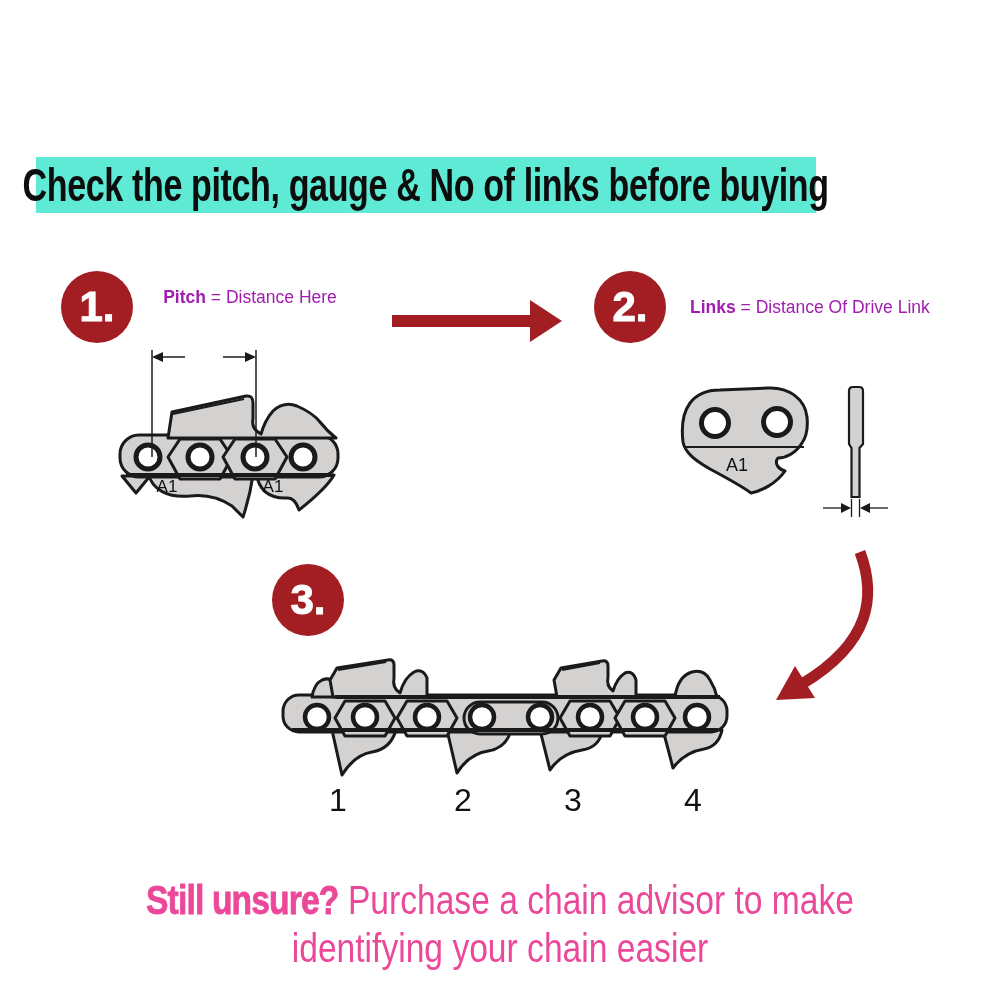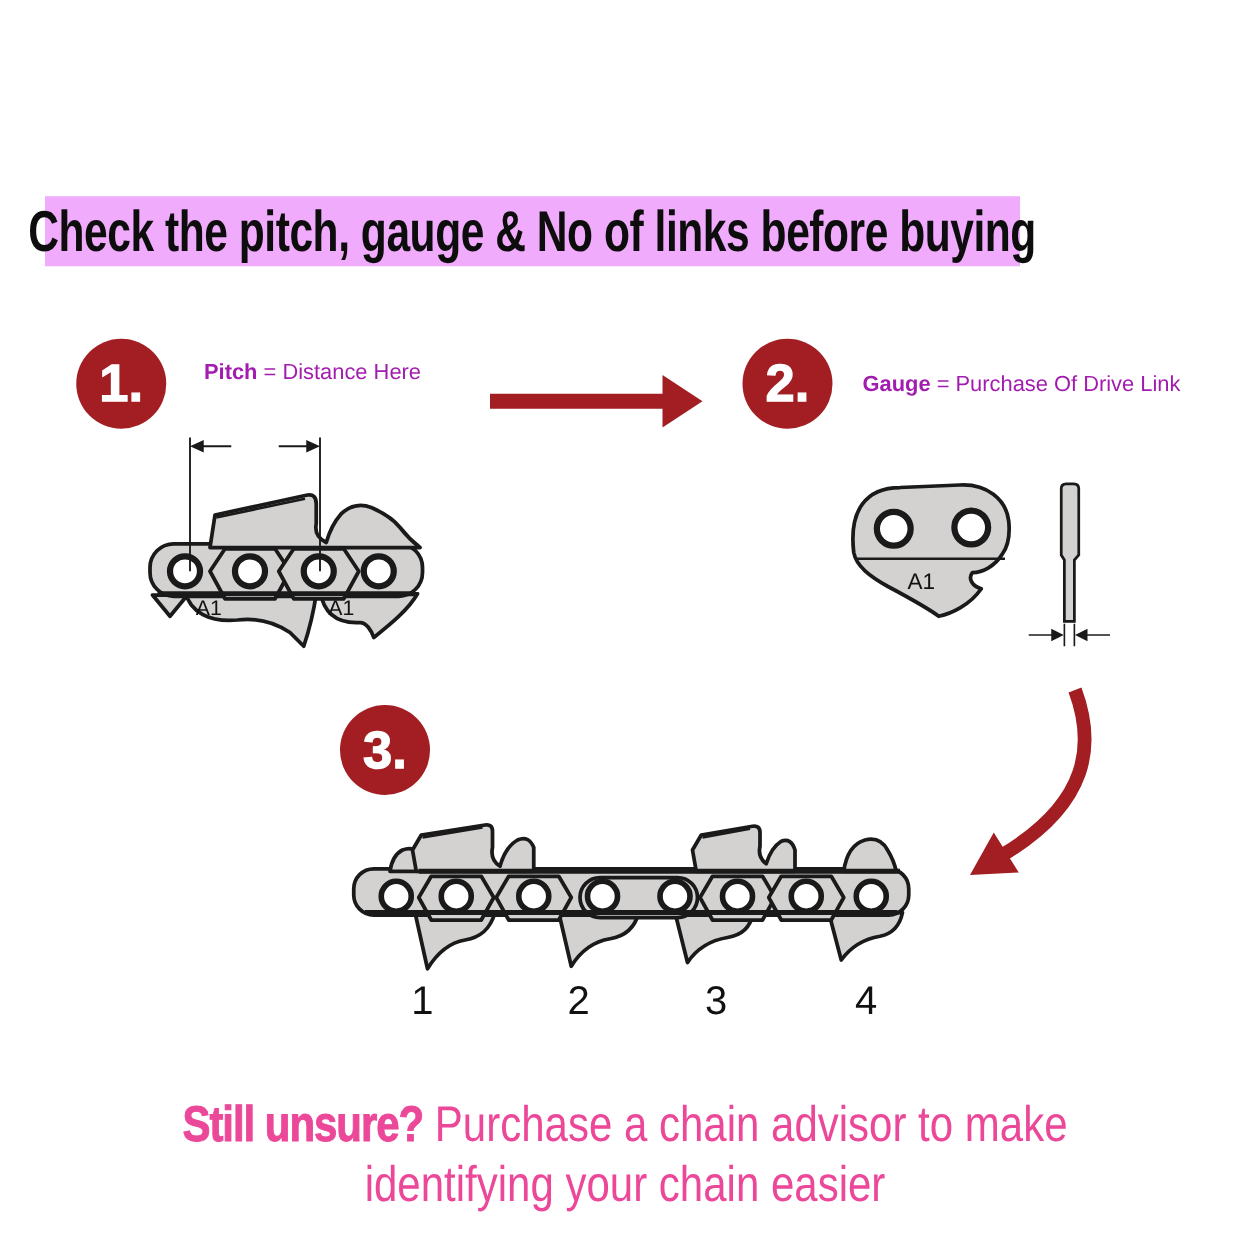--- a/index.html
+++ b/index.html
@@ -12,21 +12,21 @@
   #brand{position:absolute;left:116px;top:30px;font-size:60px;font-weight:700;font-style:italic;
          letter-spacing:2px;white-space:nowrap;color:#141414;
          transform:scaleX(0.88);transform-origin:left top;-webkit-text-stroke:1.5px currentColor;}
   #brand .red{color:#A5201F;-webkit-text-stroke:1.5px #A5201F;}
   #brand .reg{font-size:22px;font-weight:700;-webkit-text-stroke:0.5px currentColor;
               vertical-align:34px;font-style:normal;letter-spacing:0;}
   #tagline{position:absolute;left:150px;top:88px;font-family:"DejaVu Sans Mono",monospace;
            font-size:17px;letter-spacing:0.8px;color:#3C3C3C;white-space:nowrap;}
 
   
-  #banner{position:absolute;left:36px;top:157px;width:780px;height:56px;background:#f0abfc;
+  #banner{position:absolute;left:36px;top:157px;width:780px;height:56px;background:#5eead4;
           display:flex;align-items:center;justify-content:center;}
   #banner span{display:block;font-size:46px;font-weight:700;letter-spacing:-0.5px;color:#0D0D0D;
                white-space:nowrap;transform:scaleX(0.74);transform-origin:center;}
 
   
   .badge{position:absolute;width:72px;height:72px;border-radius:50%;background:#A21E22;color:#fff;
          display:flex;align-items:center;justify-content:center;font-size:42px;font-weight:700;
          -webkit-text-stroke:1px #fff;}
   #badge1{left:61px;top:271px;}
   #badge2{left:594px;top:271px;}
@@ -60,21 +60,21 @@
   </div>
 
   <div class="badge" id="badge1">1.</div>
   <div class="badge" id="badge2">2.</div>
   <div class="badge" id="badge3">3.</div>
 
   <div class="desc" id="desc1">
     <b>Pitch</b><span> = Distance Here</span>
   </div>
   <div class="desc" id="desc2">
-    <b>Gauge</b><span> = Purchase Of Drive Link</span>
+    <b>Links</b><span> = Distance Of Drive Link</span>
   </div>
 
   <svg class="abs" style="left:388px;top:296px;" width="180" height="50" viewBox="0 0 180 50">
     <rect x="4" y="19" width="140" height="12" fill="#A21E22"></rect>
     <polygon points="142,4 142,46 174,25" fill="#A21E22"></polygon>
   </svg>
 
   <svg class="abs" style="left:100px;top:340px;" width="290" height="185" viewBox="0 0 290 185">
     <g fill="#D4D1D1" stroke="#1A1A1A" stroke-width="3" stroke-linejoin="round">
 

